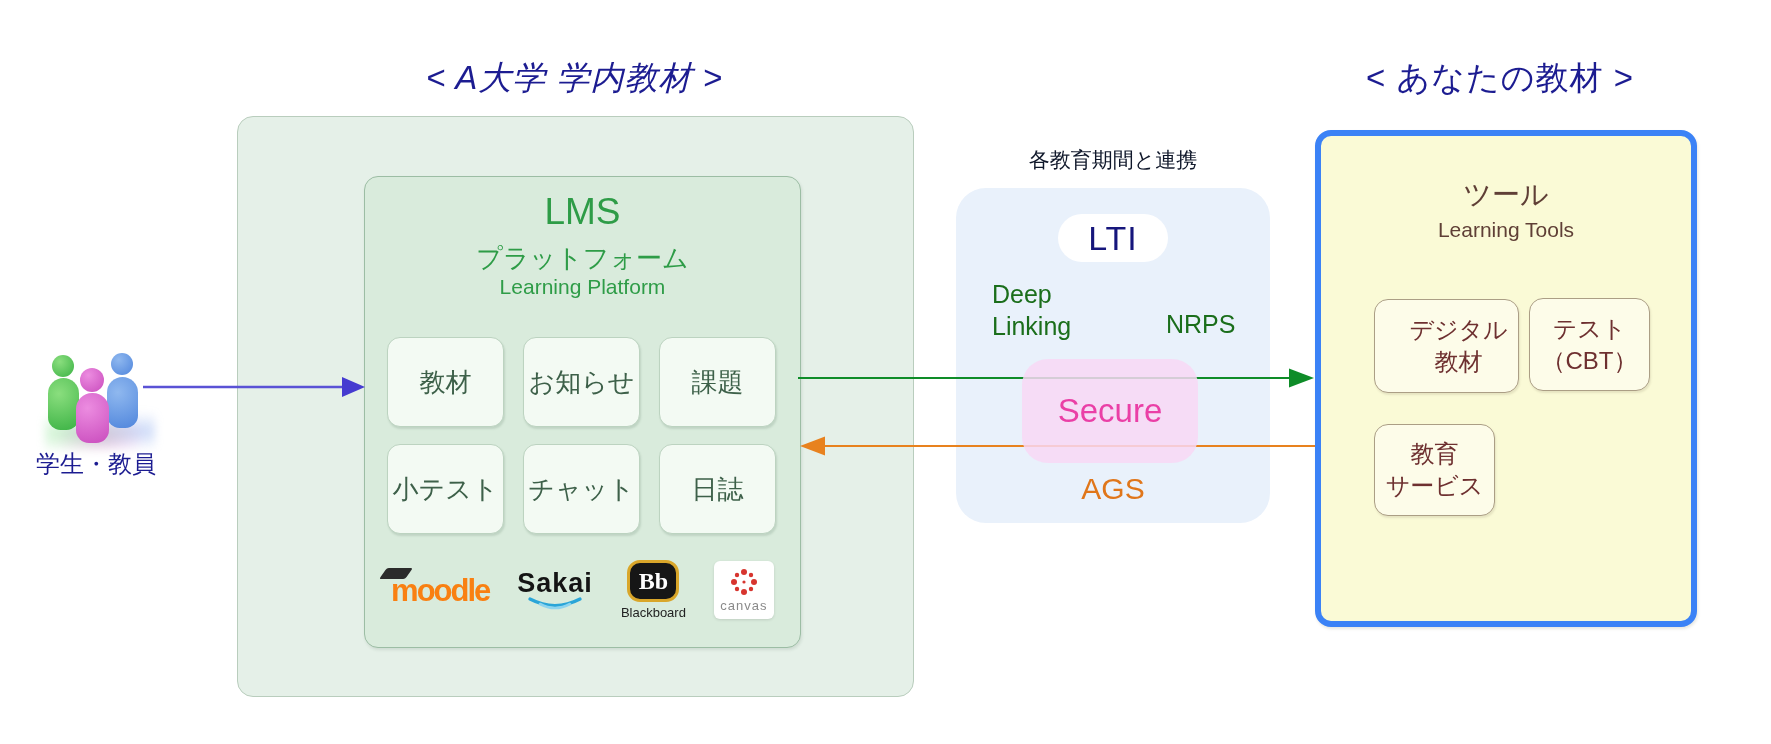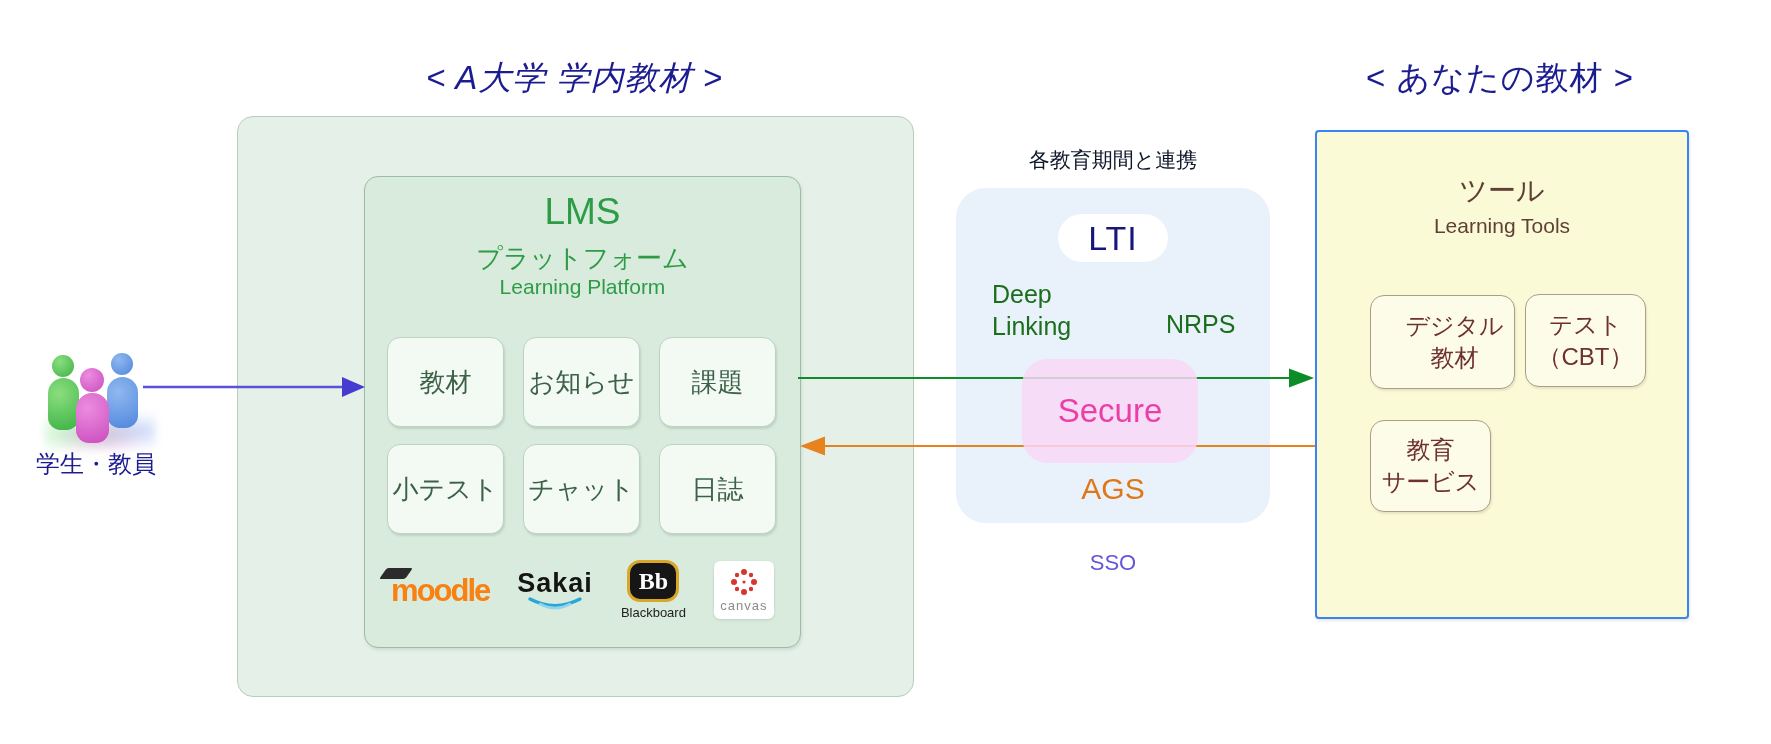--- a/index.html
+++ b/index.html
@@ -50,21 +50,21 @@
   .connector-label{position:absolute;left:956px;top:146px;width:314px;text-align:center;font-size:21px;color:#0f172a;}
   .lti-box{position:absolute;left:956px;top:188px;width:314px;height:335px;background:#e9f1fb;border-radius:30px;}
   .lti-pill{position:absolute;left:50%;transform:translateX(-50%);top:26px;width:110px;height:48px;background:#ffffff;border-radius:24px;display:flex;align-items:center;justify-content:center;font-size:34px;color:#16167c;letter-spacing:1px;}
   .deep-linking{position:absolute;left:36px;top:90px;font-size:25px;color:#1b6e1b;line-height:1.28;}
   .nrps{position:absolute;left:210px;top:122px;font-size:25px;color:#1b6e1b;}
   .secure-box{position:absolute;left:66px;top:171px;width:176px;height:104px;background:rgba(248,216,244,.85);border-radius:26px;display:flex;align-items:center;justify-content:center;font-size:33px;color:#ea3fa6;z-index:60;}
   .ags{position:absolute;left:0;top:284px;width:100%;text-align:center;font-size:30px;color:#e0761a;}
   .sso{position:absolute;left:956px;top:550px;width:314px;text-align:center;font-size:22px;color:#6456d8;}
 
   
-  .tools-box{position:absolute;left:1315px;top:130px;width:370px;height:485px;background:#fafad6;border:2px solid #3b82f6;border-radius:4px;box-shadow:1px 2px 3px rgba(120,120,90,.18);}
+  .tools-box{position:absolute;left:1315px;top:130px;width:370px;height:485px;background:#fafad6;border:6px solid #3b82f6;border-radius:16px;box-shadow:1px 2px 3px rgba(120,120,90,.18);}
   .tools-title-ja{position:absolute;top:40px;left:0;width:100%;text-align:center;font-size:28px;color:#5f3f36;}
   .tools-title-en{position:absolute;top:82px;left:0;width:100%;text-align:center;font-size:21px;color:#5f3f36;}
   .tool-item{position:absolute;background:#fdfce9;border:1px solid #ab9e85;border-radius:14px;display:flex;flex-direction:column;align-items:center;justify-content:center;font-size:24px;color:#6e3030;line-height:1.32;box-shadow:1px 2px 2px rgba(120,110,80,.15);}
   .tool-item.t0{left:53px;top:163px;width:119px;height:92px;padding-left:24px;}
   .tool-item.t1{left:208px;top:162px;width:119px;height:91px;}
   .tool-item.t2{left:53px;top:288px;width:119px;height:90px;}
 
   .arrows{position:absolute;left:0;top:0;width:1771px;height:744px;z-index:50;pointer-events:none;}
 </style>
 </head>
@@ -141,21 +141,20 @@
   <div class="lti-box">
     <div class="lti-pill">LTI</div>
     <div class="deep-linking">
       <span style="display:block">Deep</span>
       <span style="display:block">Linking</span>
     </div>
     <div class="nrps">NRPS</div>
     <div class="secure-box">Secure</div>
     <div class="ags">AGS</div>
   </div>
-  <div class="sso">SSO</div>
 
   <div class="tools-box">
     <div class="tools-title-ja">ツール</div>
     <div class="tools-title-en">Learning Tools</div>
     <div class="tool-item t0">
       <span>デジタル</span>
       <span>教材</span>
     </div>
     <div class="tool-item t1">
       <span>テスト</span>

